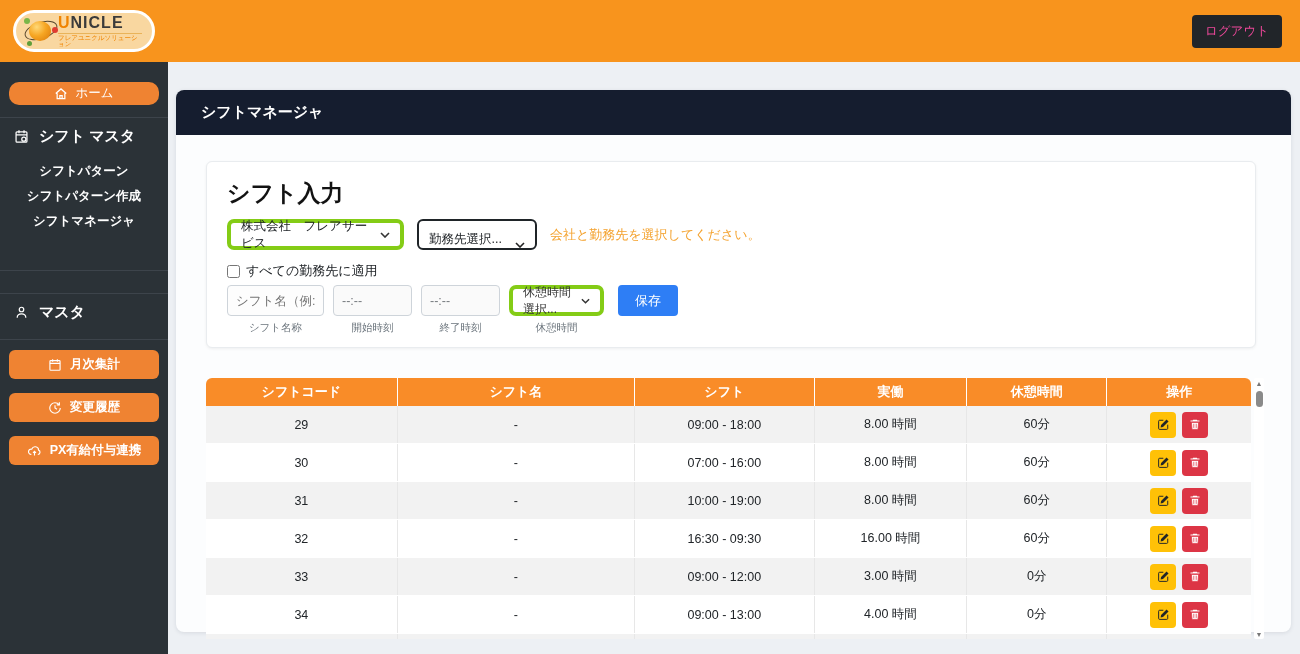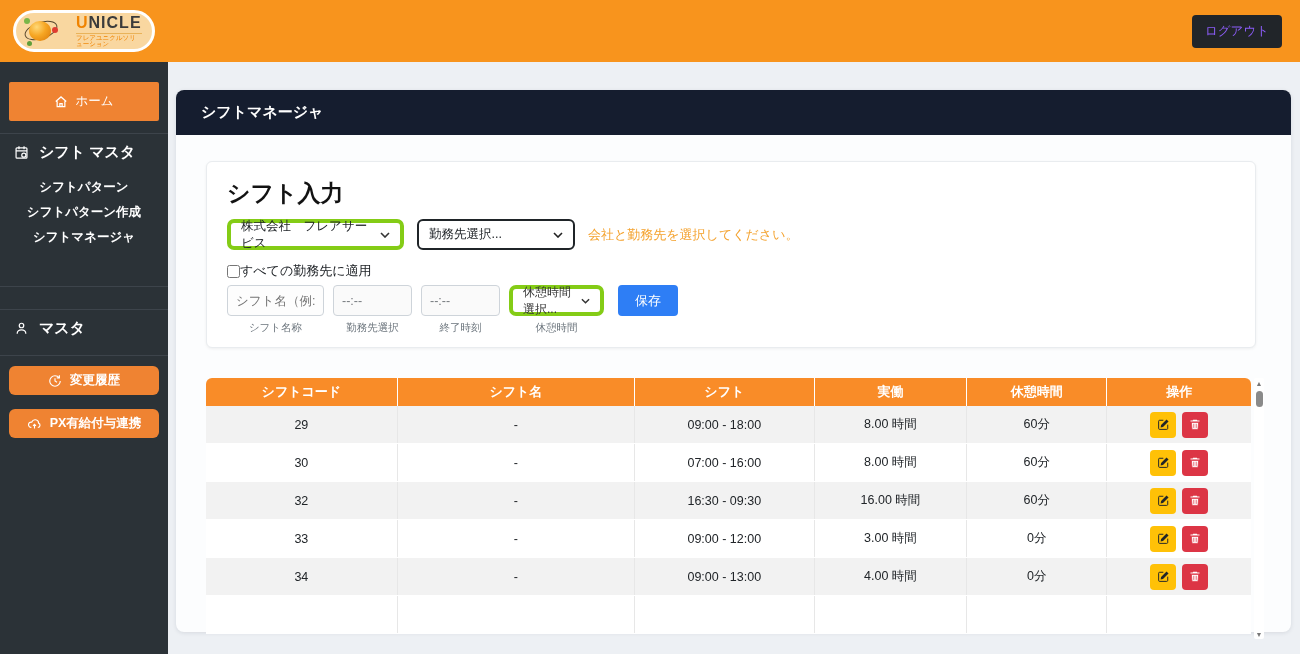--- a/index.html
+++ b/index.html
@@ -3,44 +3,44 @@
 <meta charset="utf-8">
 <style>
   * { margin:0; padding:0; box-sizing:border-box; }
   html,body { width:1300px; height:654px; overflow:hidden;
     font-family:"Liberation Sans","DejaVu Sans",sans-serif; background:#edf0f4; color:#212529; }
 
   
   .topbar { height:62px; background:#F8941D; display:flex; align-items:center;
     justify-content:space-between; padding:0 18px 0 13px; }
   .logo-pill { width:142px; height:42px; background:#F9D7A0; border:3px solid #fff;
-    border-radius:21px; display:flex; align-items:center; padding:0 10px 0 8px; gap:18px; }
+    border-radius:21px; display:flex; align-items:center; padding:0 10px 0 8px; gap:0; }
   .logo-orb { position:relative; width:34px; height:34px; flex:0 0 auto; }
   .orb-core { position:absolute; left:5px; top:7px; width:22px; height:20px; border-radius:50%;
     background:radial-gradient(circle at 35% 30%, #ffd978 0%, #f6a623 45%, #d97708 100%); }
   .orb-ring { position:absolute; left:0; top:8px; width:34px; height:17px; border:1px solid #5a4a30;
     border-radius:50%; transform:rotate(-18deg); }
   .orb-dot { position:absolute; border-radius:50%; }
   .dot-g1 { width:6px; height:6px; background:#7ab648; left:0; top:4px; }
   .dot-r  { width:6px; height:6px; background:#e03c31; right:0; top:13px; }
   .dot-g2 { width:5px; height:5px; background:#5f9e3a; left:3px; bottom:2px; }
   .logo-text { display:flex; flex-direction:column; line-height:1; }
   .logo-title { font-size:16px; font-weight:bold; letter-spacing:1px; color:#3b3b3b; }
   .logo-title::first-letter { color:#F08300; }
   .logo-sub { font-size:6.5px; color:#F08300; margin-top:2px; border-top:1px solid #e9b35a; padding-top:1px; }
-  .logout-btn { background:#212529; color:#8b5cf6; border:none; border-radius:4px;
+  .logout-btn { background:#212529; color:#ec4899; border:none; border-radius:4px;
     font-size:12.5px; padding:8px 13px; cursor:pointer; font-family:inherit; }
 
   
   .layout { display:flex; height:592px; }
   .sidebar { width:168px; background:#2B3237; color:#fff; flex:0 0 auto; display:flex; flex-direction:column; }
   .main { flex:1; position:relative; }
 
   
-  .home-btn { margin:20px 9px 12px; background:#EF8332; border-radius:2px; height:39px;
+  .home-btn { margin:20px 9px 12px; background:#EF8332; border-radius:10px; height:23px;
     display:flex; align-items:center; justify-content:center; gap:7px; font-size:12.5px; cursor:pointer; }
   .side-divider { border-top:1px solid #3d444b; margin:0; }
   .side-section { display:flex; align-items:center; gap:10px; padding:9px 14px; font-size:15px;
     font-weight:bold; cursor:pointer; }
   .sub-list { padding:4px 0 14px; }
   .sub-item { text-align:center; font-size:12.5px; padding:4px 0; cursor:pointer;font-weight:bold; }
   .side-gap { height:22px; }
   .side-tools { padding:10px 9px 0; display:flex; flex-direction:column; gap:14px; }
   .tool-btn { background:#EF8332; border-radius:6px; height:29px; display:flex; align-items:center;
     justify-content:center; gap:8px; font-size:12.5px; font-weight:bold; cursor:pointer; }
@@ -53,23 +53,23 @@
     align-items:center; padding:0 25px; color:#fff; font-size:15px; font-weight:bold; }
 
   
   .form-card { margin:26px 35px 0 30px; background:#fff; border:1px solid #e9ecef; border-radius:6px;
     box-shadow:0 1px 3px rgba(0,0,0,.06); padding:16px 20px 12px; }
   .form-title { font-size:23px; font-weight:bold; color:#121212; margin-bottom:10px; }
   .form-row1 { display:flex; align-items:center; gap:13px; }
   .sel { display:flex; align-items:center; justify-content:space-between; gap:8px; height:31px;
     border:4px solid #84cc16; border-radius:7px; padding:0 10px; font-size:12.5px; background:#fff; cursor:pointer; }
   .sel-company { width:177px; }
-  .sel-workplace { width:158px; border:2px solid #1f2428; border-radius:6px; }
+  .sel-workplace { width:120px; border:2px solid #1f2428; border-radius:6px;align-items:flex-end; }
   .warn-text { color:#F4A22E; font-size:13px; }
-  .chk-row { display:flex; align-items:center; gap:0; margin-top:12px; font-size:13px; }
+  .chk-row { display:flex; align-items:center; gap:6px; margin-top:12px; font-size:13px; }
   .chk-row input { width:13px; height:13px; cursor:pointer; }
   .fields-row { display:flex; align-items:flex-start; gap:9px; margin-top:5px; }
   .field-col { display:flex; flex-direction:column; align-items:center; }
   .txt-input { height:31px; border:1px solid #ced4da; border-radius:4px; padding:0 8px;
     font-size:12.5px; font-family:inherit; color:#75797e; background:#fdfdfd; }
   .in-name { width:97px; }
   .in-time { width:79px; background:#fafafa; }
   .sel-break { width:95px; font-size:12px; color:#333; }
   .field-label { font-size:10.5px; color:#6c757d; margin-top:5px; }
   .save-btn { height:31px; background:#2E7EF5; color:#fff; border:none; border-radius:4px;
@@ -165,20 +165,29 @@
           <circle cx="8" cy="4.8" r="2.4"></circle>
           <path d="M3.4 13.6c0-2.6 2-4.2 4.6-4.2s4.6 1.6 4.6 4.2"></path>
         </svg>
       </span>
       <span>マスタ</span>
     </div>
     <div class="side-gap" style="height:8px"></div>
     <div class="side-divider"></div>
 
     <div class="side-tools">
+      <div class="tool-btn">
+        <span class="sicon">
+          <svg width="14" height="14" viewBox="0 0 16 16" fill="none" stroke="#fff" stroke-width="1.3">
+            <rect x="2.2" y="3" width="11.6" height="11" rx="1"></rect>
+            <path d="M2.2 6.2h11.6M5.3 1.4v3M10.7 1.4v3"></path>
+          </svg>
+        </span>
+        <span>月次集計</span>
+      </div>
       <div class="tool-btn">
         <span class="sicon">
           <svg width="14" height="14" viewBox="0 0 16 16" fill="none" stroke="#fff" stroke-width="1.3">
             <path d="M14 8A6 6 0 1 1 8 2c2 0 3.8 1 4.9 2.5"></path>
             <path d="M13 1.5v3h-3"></path>
             <path d="M8 4.8V8l2.3 1.4"></path>
           </svg>
         </span>
         <span>変更履歴</span>
       </div>
@@ -228,21 +237,21 @@
           <span>すべての勤務先に適用</span>
         </label>
 
         <div class="fields-row">
           <div class="field-col">
             <input class="txt-input in-name" placeholder="シフト名（例: 日勤、" style="">
             <span class="field-label">シフト名称</span>
           </div>
           <div class="field-col">
             <input class="txt-input in-time" value="--:--" style="">
-            <span class="field-label">勤務先選択</span>
+            <span class="field-label">開始時刻</span>
           </div>
           <div class="field-col">
             <input class="txt-input in-time" value="--:--" style="">
             <span class="field-label">終了時刻</span>
           </div>
           <div class="field-col">
             <div class="sel sel-break">
               <span>休憩時間選択...</span>
               <span class="sicon">
                 <svg width="9" height="6" viewBox="0 0 10 6">
@@ -318,20 +327,43 @@
                   <button class="btn-del">
                         <svg width="12" height="13" viewBox="0 0 16 16" fill="#fff">
                           <path d="M5.5 1.5h5l.6 1.2H14V4H2V2.7h3z"></path>
                           <path d="M3.2 5.2h9.6L12 14.5H4zM6.4 7v5.5M9.6 7v5.5" stroke="#DC3545" stroke-width="1"></path>
                         </svg>
                       </button>
                 </div>
                   </td>
               </tr>
               <tr>
+                <td>31</td>
+                <td>-</td>
+                <td>10:00 - 19:00</td>
+                <td>8.00 時間</td>
+                <td>60分</td>
+                <td>
+                    <div class="act-cell">
+                  <button class="btn-edit">
+                        <svg width="13" height="13" viewBox="0 0 16 16">
+                          <path d="M11.8 1.8l2.4 2.4L7.4 11l-3 .6.6-3z" fill="#212529"></path>
+                          <path d="M13.2 8.2v4.6a1.2 1.2 0 0 1-1.2 1.2H3.2A1.2 1.2 0 0 1 2 12.8V4a1.2 1.2 0 0 1 1.2-1.2h4.6" fill="none" stroke="#212529" stroke-width="1.2"></path>
+                        </svg>
+                      </button>
+                  <button class="btn-del">
+                        <svg width="12" height="13" viewBox="0 0 16 16" fill="#fff">
+                          <path d="M5.5 1.5h5l.6 1.2H14V4H2V2.7h3z"></path>
+                          <path d="M3.2 5.2h9.6L12 14.5H4zM6.4 7v5.5M9.6 7v5.5" stroke="#DC3545" stroke-width="1"></path>
+                        </svg>
+                      </button>
+                </div>
+                  </td>
+              </tr>
+              <tr>
                 <td>32</td>
                 <td>-</td>
                 <td>16:30 - 09:30</td>
                 <td>16.00 時間</td>
                 <td>60分</td>
                 <td>
                     <div class="act-cell">
                   <button class="btn-edit">
                         <svg width="13" height="13" viewBox="0 0 16 16">
                           <path d="M11.8 1.8l2.4 2.4L7.4 11l-3 .6.6-3z" fill="#212529"></path>

